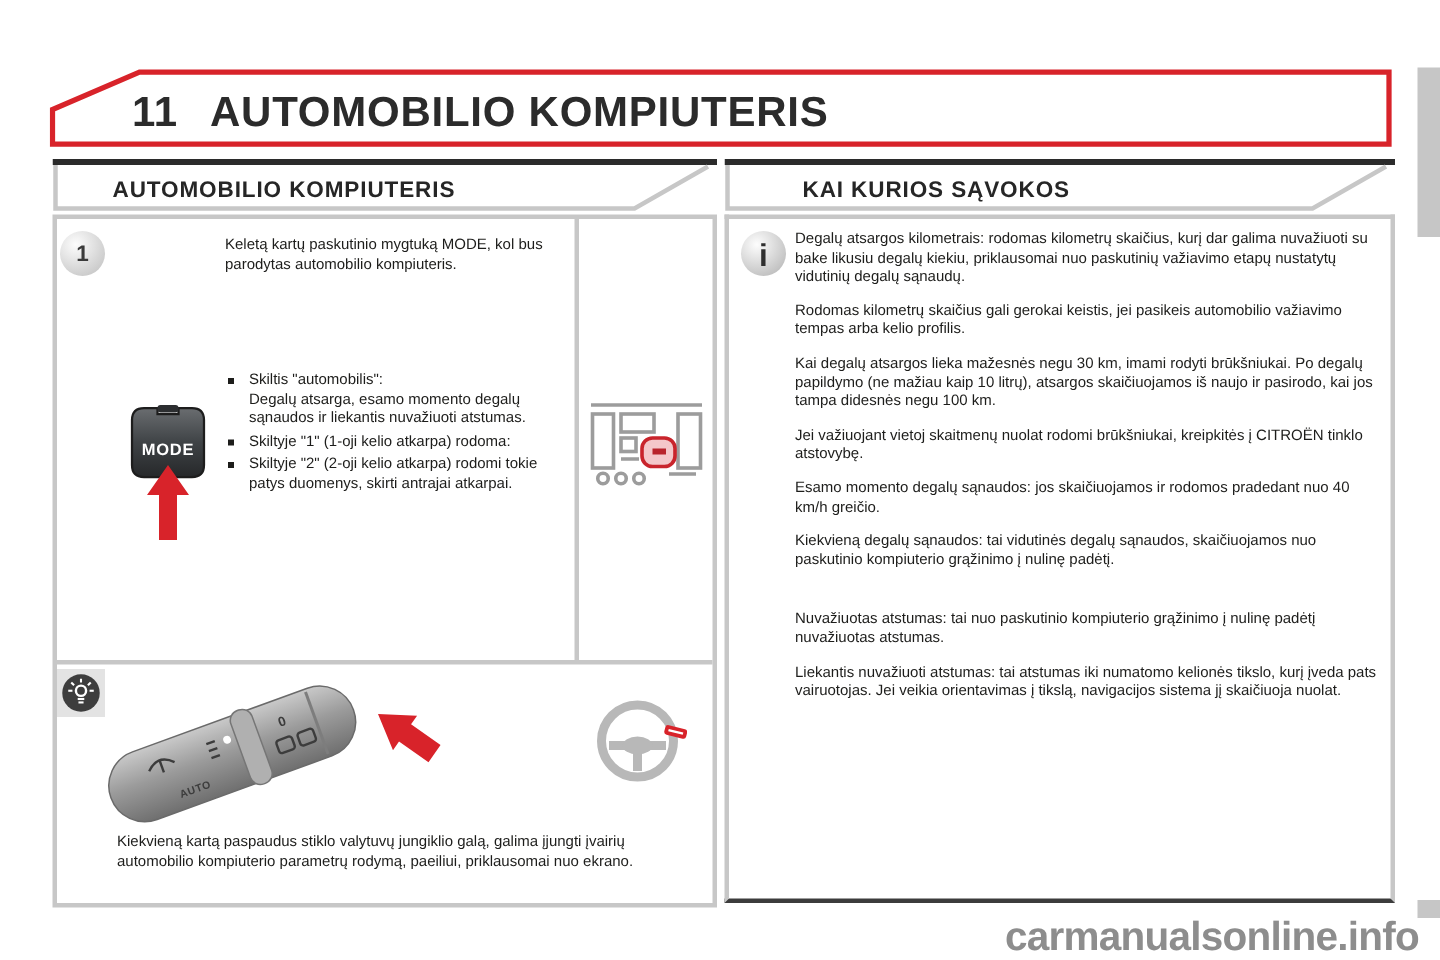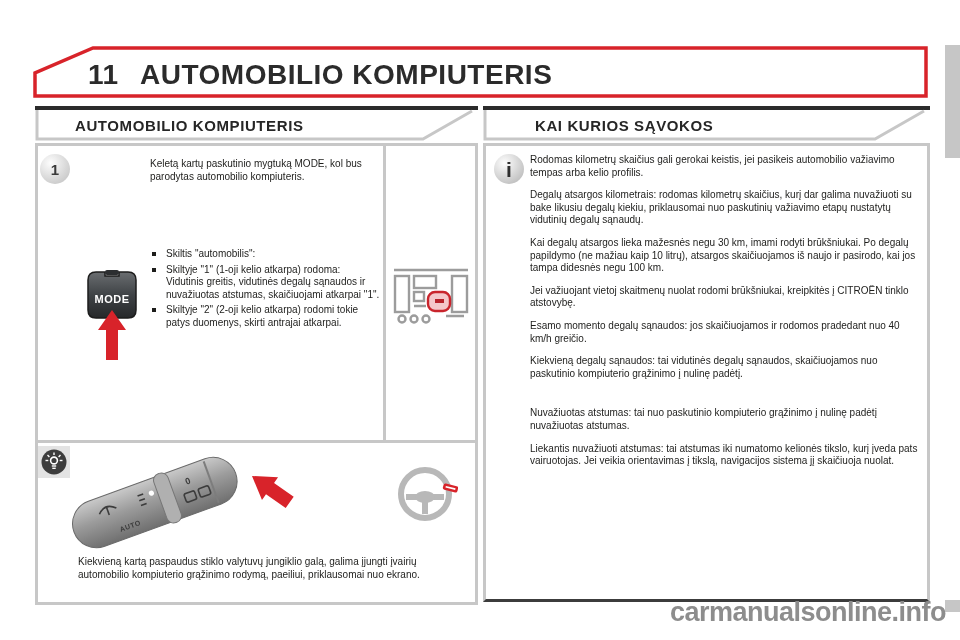--- a/index.html
+++ b/index.html
@@ -57,21 +57,21 @@
   .left-footer { position:absolute; left:40px; top:410px; width:372px; }
 
   
   .info-icon-wrap { position:absolute; left:4px; top:4px; }
   .right-paragraphs { position:absolute; left:44px; top:8px; width:390px; }
   .right-paragraphs p { margin:0 0 10px 0; }
   .right-paragraphs p.gap { margin-top:27px; }
 
   
   .watermark {
-    position:absolute; right:14px; bottom:12px;
+    position:absolute; right:14px; bottom:0px;
     font-size:27px; font-weight:bold; color:#8d8d8d; letter-spacing:-0.5px;
   }
 </style>
 </head>
 <body>
 
 <div class="page">
 
   <svg class="chapter-banner" width="897" height="54" viewBox="0 0 897 54">
     <polygon points="60,2 893,2 893,50 2,50 2,27" fill="#ffffff" stroke="#d8232a" stroke-width="3.5"></polygon>
@@ -112,24 +112,24 @@
       </defs>
       <path d="M8 12 q0 -8 8 -8 h9 v4 h14 v-4 h9 q8 0 8 8 v30 q0 8 -8 8 h-32 q-8 0 -8 -8 z" fill="url(#modeg)" stroke="#1d1d1d" stroke-width="1.5"></path>
       <rect x="25" y="2" width="14" height="5" rx="2" fill="#2c2e30"></rect>
       <text x="32" y="35" text-anchor="middle" font-size="11" font-weight="bold" fill="#ffffff" letter-spacing="0.5">MODE</text>
       <path d="M32 42 L46 62 L38 62 L38 92 L26 92 L26 62 L18 62 Z" fill="#d8232a"></path>
     </svg>
 
     <div class="feature-list txt">
       <div class="bullet">
         <div class="bullet-title">Skiltis "automobilis":</div>
+        <div class="bullet-body">Degalų atsarga, esamo momento degalų sąnaudos ir liekantis nuvažiuoti atstumas.</div>
       </div>
       <div class="bullet">
         <div class="bullet-title">Skiltyje "1" (1-oji kelio atkarpa) rodoma:</div>
-        <div class="bullet-body">Vidutinis greitis, vidutinės degalų sąnaudos ir nuvažiuotas atstumas, skaičiuojami atkarpai "1".</div>
       </div>
       <div class="bullet">
         <div class="bullet-title">Skiltyje "2" (2-oji kelio atkarpa) rodomi tokie patys duomenys, skirti antrajai atkarpai.</div>
       </div>
     </div>
 
     <svg class="console-illustration" width="82" height="62" viewBox="0 0 82 62">
       <g stroke="#9c9c9c" stroke-width="2.4" fill="none">
         <path d="M4 6 h74"></path>
         <rect x="5" y="12" width="14" height="36"></rect>
@@ -197,39 +197,39 @@
         <line x1="34" y1="33" x2="46" y2="33"></line>
         <line x1="27" y1="38" x2="27" y2="50"></line>
       </g>
       <ellipse cx="27" cy="33" rx="10" ry="6" fill="#b8b8b8"></ellipse>
       <g transform="translate(46,19) rotate(14)">
         <rect width="15" height="6.5" rx="2" fill="#d8232a"></rect>
         <line x1="2.5" y1="3.2" x2="12.5" y2="3.2" stroke="#ffffff" stroke-width="1.6"></line>
       </g>
     </svg>
 
-    <div class="left-footer txt">Kiekvieną kartą paspaudus stiklo valytuvų jungiklio galą, galima įjungti įvairių automobilio kompiuterio grąžinimo rodymą, paeiliui, priklausomai nuo ekrano.</div>
+    <div class="left-footer txt">Kiekvieną kartą paspaudus stiklo valytuvų jungiklio galą, galima įjungti įvairių automobilio kompiuterio parametrų rodymą, paeiliui, priklausomai nuo ekrano.</div>
   </div>
 
   <div class="panel-box right-panel">
     <svg class="info-icon-wrap" width="38" height="44" viewBox="0 0 38 44">
       <rect x="0" y="0" width="38" height="44" fill="#ffffff"></rect>
       <defs>
         <radialGradient id="infog" cx="0.35" cy="0.3" r="0.9">
           <stop offset="0" stop-color="#fdfdfd"></stop>
           <stop offset="1" stop-color="#b4b4b4"></stop>
         </radialGradient>
       </defs>
       <circle cx="19" cy="19" r="15" fill="url(#infog)"></circle>
       <text x="19" y="27" text-anchor="middle" font-size="21" font-weight="bold" fill="#2f2f2f">i</text>
     </svg>
 
     <div class="right-paragraphs txt">
+      <p>Degalų atsargos kilometrais: rodomas kilometrų skaičius, kurį dar galima nuvažiuoti su bake likusiu degalų kiekiu, priklausomai nuo paskutinių važiavimo etapų nustatytų vidutinių degalų sąnaudų.</p>
       <p>Rodomas kilometrų skaičius gali gerokai keistis, jei pasikeis automobilio važiavimo tempas arba kelio profilis.</p>
-      <p>Degalų atsargos kilometrais: rodomas kilometrų skaičius, kurį dar galima nuvažiuoti su bake likusiu degalų kiekiu, priklausomai nuo paskutinių važiavimo etapų nustatytų vidutinių degalų sąnaudų.</p>
       <p>Kai degalų atsargos lieka mažesnės negu 30 km, imami rodyti brūkšniukai. Po degalų papildymo (ne mažiau kaip 10 litrų), atsargos skaičiuojamos iš naujo ir pasirodo, kai jos tampa didesnės negu 100 km.</p>
       <p>Jei važiuojant vietoj skaitmenų nuolat rodomi brūkšniukai, kreipkitės į CITROËN tinklo atstovybę.</p>
       <p>Esamo momento degalų sąnaudos: jos skaičiuojamos ir rodomos pradedant nuo 40 km/h greičio.</p>
       <p>Kiekvieną degalų sąnaudos: tai vidutinės degalų sąnaudos, skaičiuojamos nuo paskutinio kompiuterio grąžinimo į nulinę padėtį.</p>
       <p class="gap">Nuvažiuotas atstumas: tai nuo paskutinio kompiuterio grąžinimo į nulinę padėtį nuvažiuotas atstumas.</p>
       <p>Liekantis nuvažiuoti atstumas: tai atstumas iki numatomo kelionės tikslo, kurį įveda pats vairuotojas. Jei veikia orientavimas į tikslą, navigacijos sistema jį skaičiuoja nuolat.</p>
     </div>
   </div>
 
   <div class="watermark">carmanualsonline.info</div>

